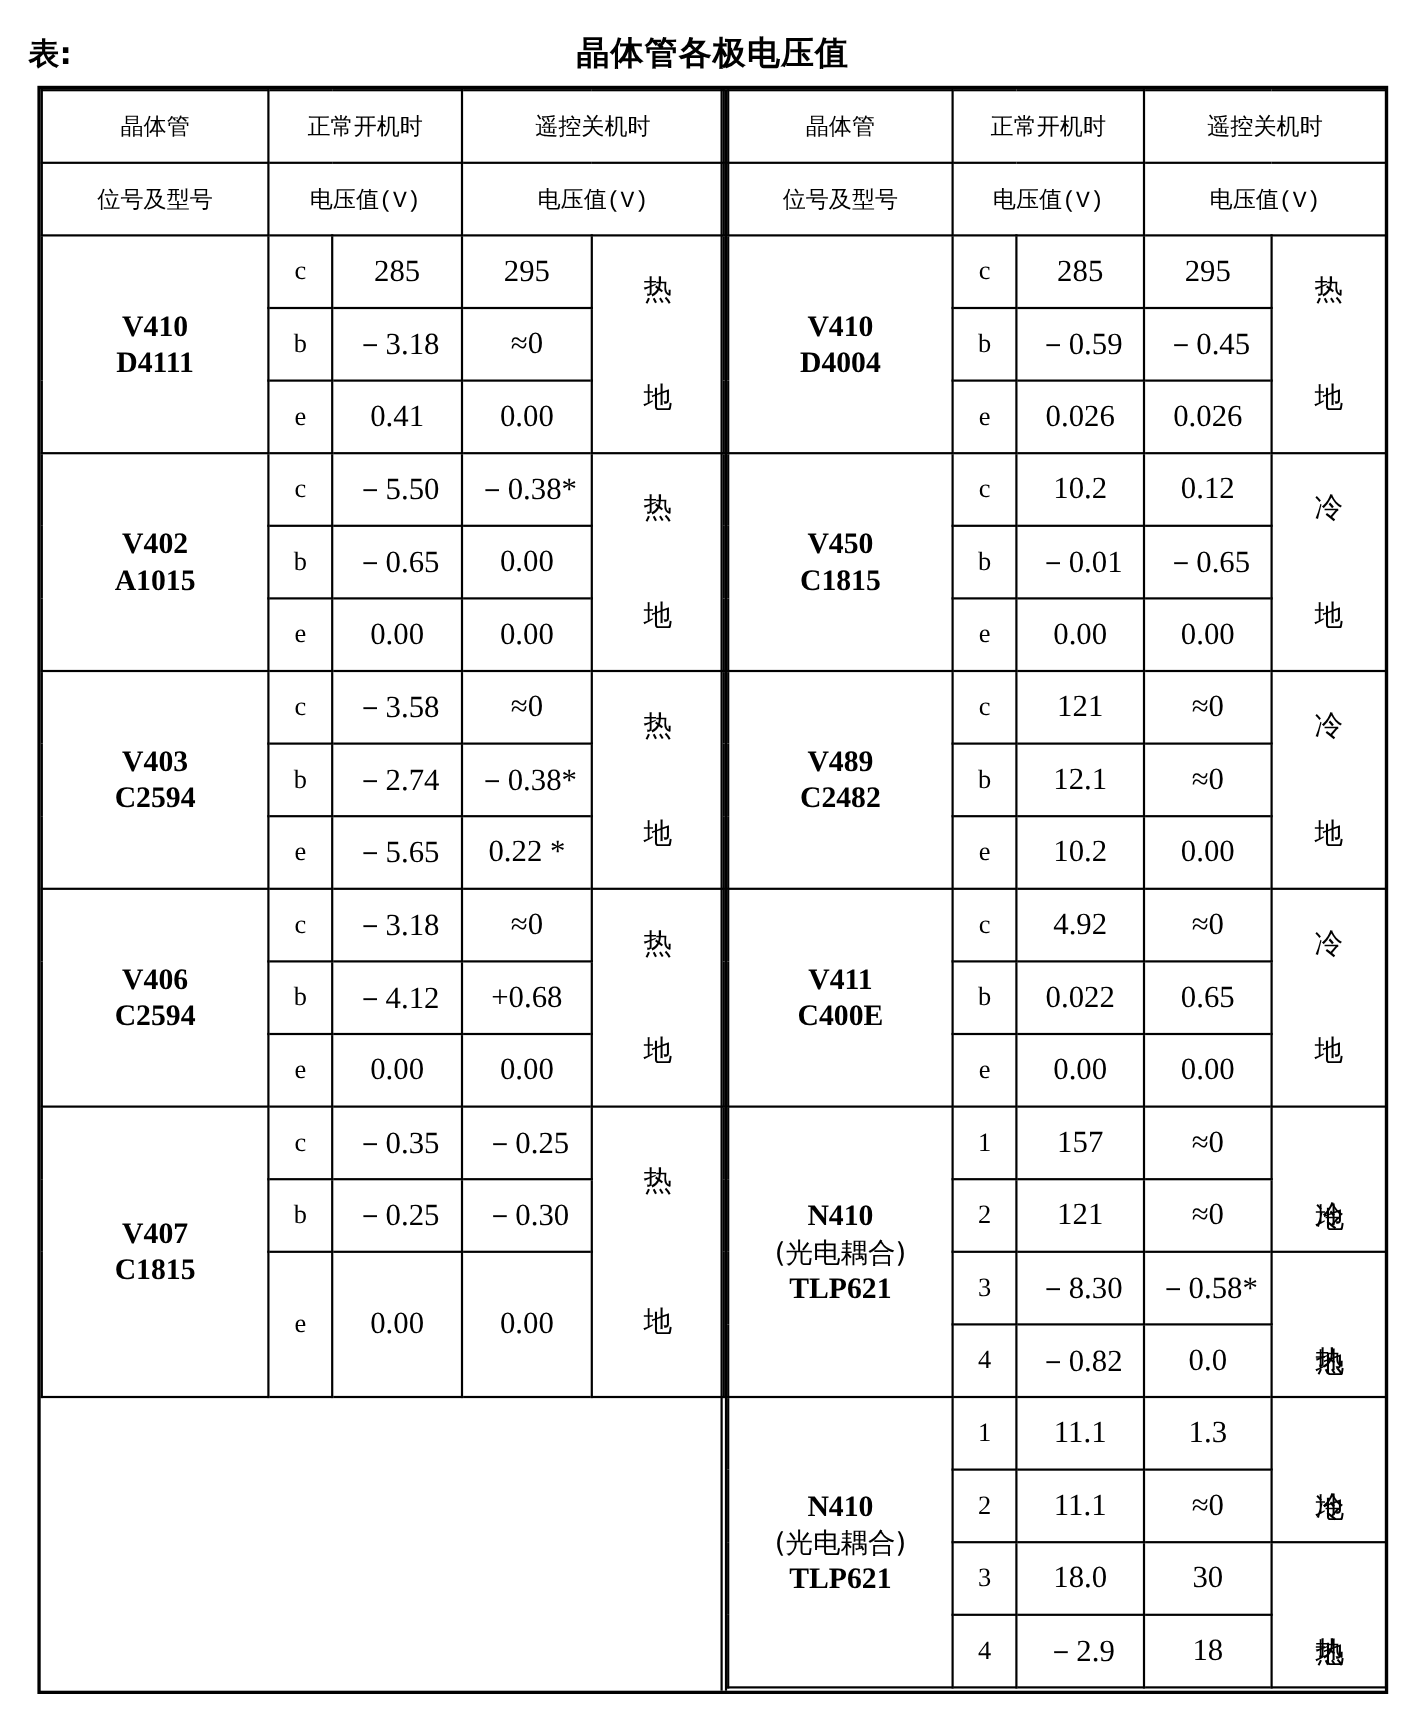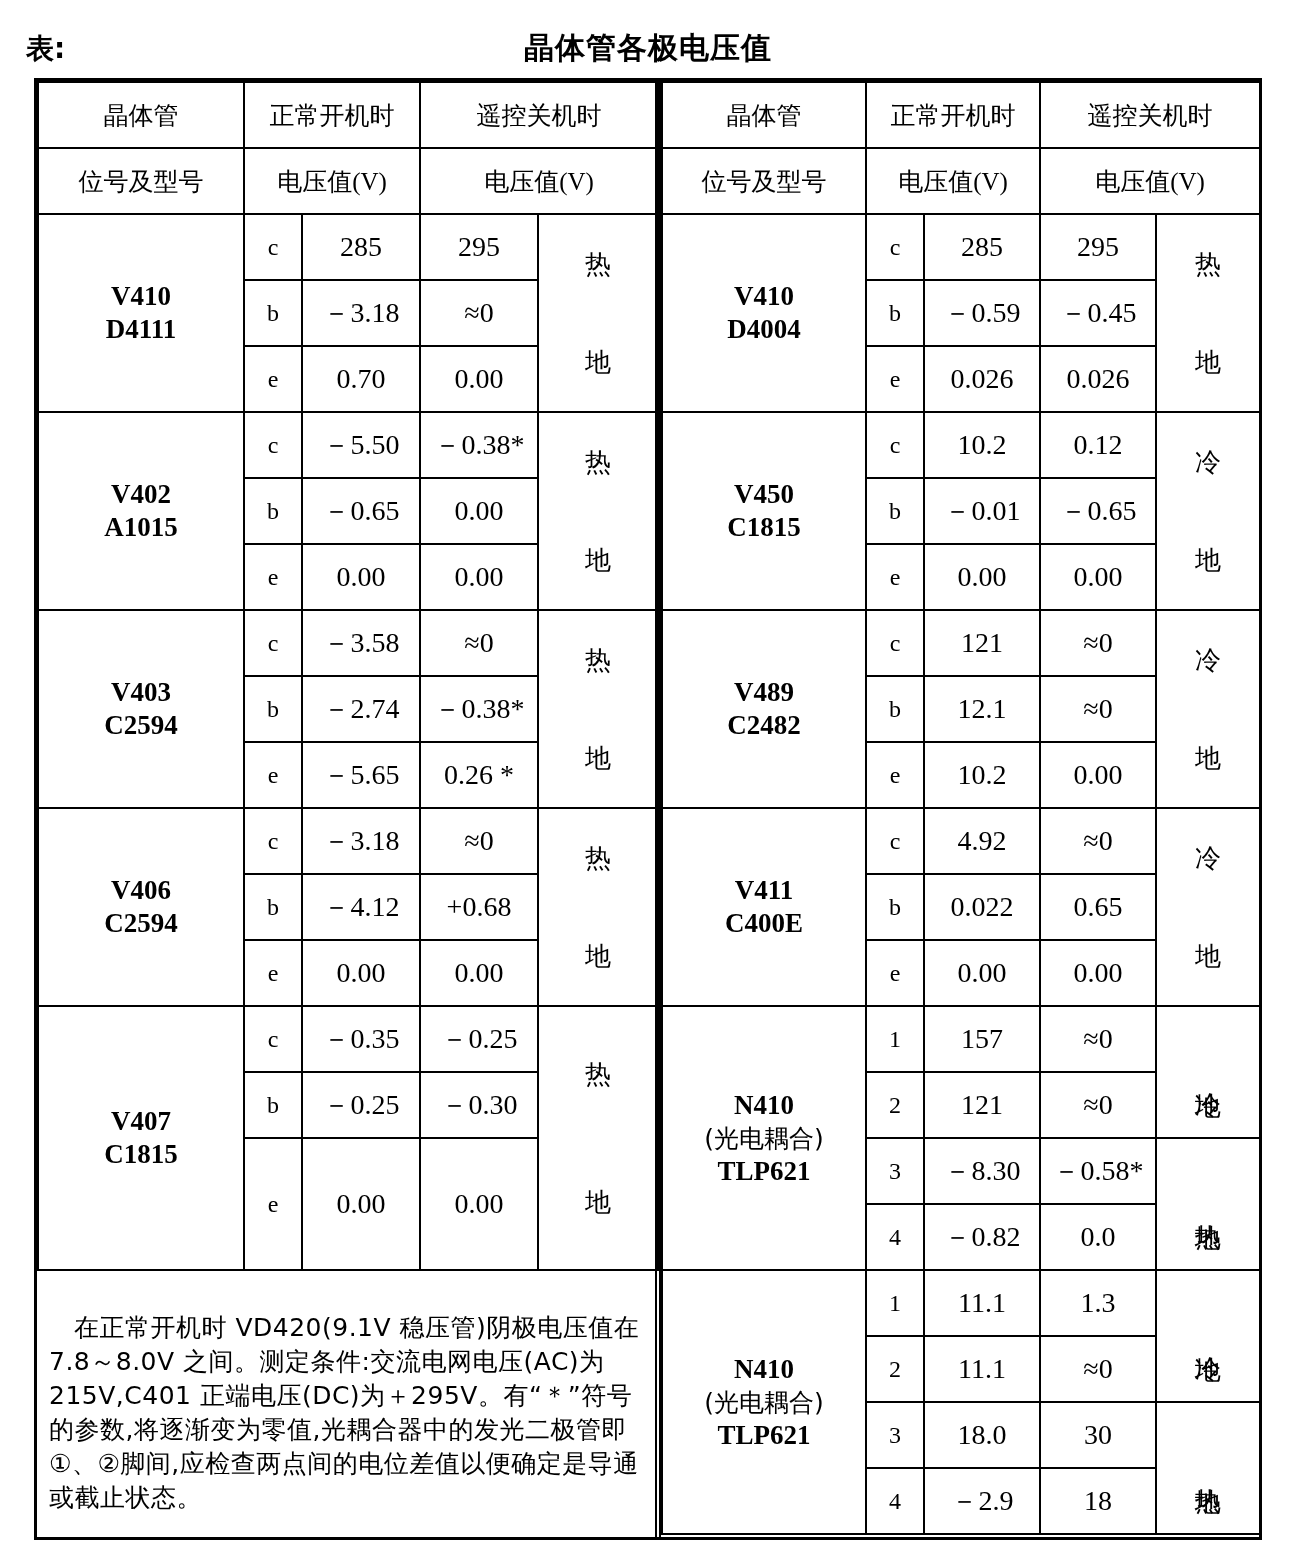--- a/index.html
+++ b/index.html
@@ -7,21 +7,21 @@
        font-family:"DejaVu Serif","Liberation Serif",serif;color:#000;}
   .caption-prefix{position:absolute;left:26px;top:30px;font-size:28px;font-weight:bold;font-family:"DejaVu Sans",sans-serif;}
   .caption-title{position:absolute;left:0;width:1296px;top:28px;text-align:center;font-size:30px;font-weight:bold;font-family:"DejaVu Sans",sans-serif;letter-spacing:1px;}
   .sheet{position:absolute;left:34px;top:78px;width:1228px;height:1462px;border:3px solid #000;box-sizing:border-box;}
   .half{position:absolute;top:0;height:100%;}
   .half.left{left:0;width:620px;}
   .half.right{left:624px;width:598px;}
   .divider{position:absolute;left:618px;top:0;width:6px;height:100%;border-left:2px solid #000;border-right:2px solid #000;box-sizing:border-box;}
   table{border-collapse:collapse;width:100%;table-layout:fixed;}
   td{border:2px solid #000;text-align:center;vertical-align:middle;padding:0;font-size:28px;font-family:"Liberation Serif","DejaVu Serif",serif;}
-  td.hdr{font-family:Liberation Serif, serif;font-size:25px;height:64px;}
+  td.hdr{font-family:Liberation Mono, monospace;font-size:21px;height:64px;}
   td.model{font-size:27px;line-height:33px;font-weight:bold;}
   td.pin{font-size:24px;}
   td.ground{font-family:"DejaVu Sans",sans-serif;font-size:26px;line-height:38px;}
   .g-top{display:block;}
   .g-gap{display:block;height:60px;}
   .note{position:absolute;left:0;width:618px;box-sizing:border-box;padding:34px 6px 0 12px;
         font-family:"DejaVu Sans",sans-serif;font-size:25px;line-height:34px;}
   .note-text{text-indent:1em;letter-spacing:0.5px;}
 </style>
 </head>
@@ -60,21 +60,21 @@
         <td>295</td>
         <td class="ground" rowspan="3"><span class="g-top">热</span><span class="g-gap"></span><span>地</span></td>
       </tr>
       <tr style="height:66px">
             <td class="pin">b</td>
             <td>－3.18</td>
             <td>≈0</td>
           </tr>
       <tr style="height:66px">
             <td class="pin">e</td>
-            <td>0.70</td>
+            <td>0.41</td>
             <td>0.00</td>
           </tr>
 
       <tr style="height:66px">
         <td class="model" rowspan="3"><span>V402</span><br><span>A1015</span></td>
         <td class="pin">c</td>
         <td>－5.50</td>
         <td>－0.38*</td>
         <td class="ground" rowspan="3"><span class="g-top">热</span><span class="g-gap"></span><span>地</span></td>
       </tr>
@@ -97,21 +97,21 @@
         <td class="ground" rowspan="3"><span class="g-top">热</span><span class="g-gap"></span><span>地</span></td>
       </tr>
       <tr style="height:66px">
             <td class="pin">b</td>
             <td>－2.74</td>
             <td>－0.38*</td>
           </tr>
       <tr style="height:66px">
             <td class="pin">e</td>
             <td>－5.65</td>
-            <td>0.26 *</td>
+            <td>0.22 *</td>
           </tr>
 
       <tr style="height:66px">
         <td class="model" rowspan="3"><span>V406</span><br><span>C2594</span></td>
         <td class="pin">c</td>
         <td>－3.18</td>
         <td>≈0</td>
         <td class="ground" rowspan="3"><span class="g-top">热</span><span class="g-gap"></span><span>地</span></td>
       </tr>
       <tr style="height:66px">
@@ -138,23 +138,20 @@
             <td>－0.30</td>
           </tr>
       <tr style="height:132px">
             <td class="pin">e</td>
             <td>0.00</td>
             <td>0.00</td>
           </tr>
     </tbody>
       </table>
 
-    <div class="note" style="top:1196px">
-      <div class="note-text">在正常开机时 VD420(9.1V 稳压管)阴极电压值在 7.8～8.0V 之间。测定条件:交流电网电压(AC)为 215V,C401 正端电压(DC)为＋295V。有“＊”符号的参数,将逐渐变为零值,光耦合器中的发光二极管即①、②脚间,应检查两点间的电位差值以便确定是导通或截止状态。</div>
-    </div>
   </div>
 
   <div class="divider"></div>
 
   <div class="half right">
     <table>
       <colgroup>
           <col style="width:204px">
           <col style="width:58px">
           <col style="width:116px">

